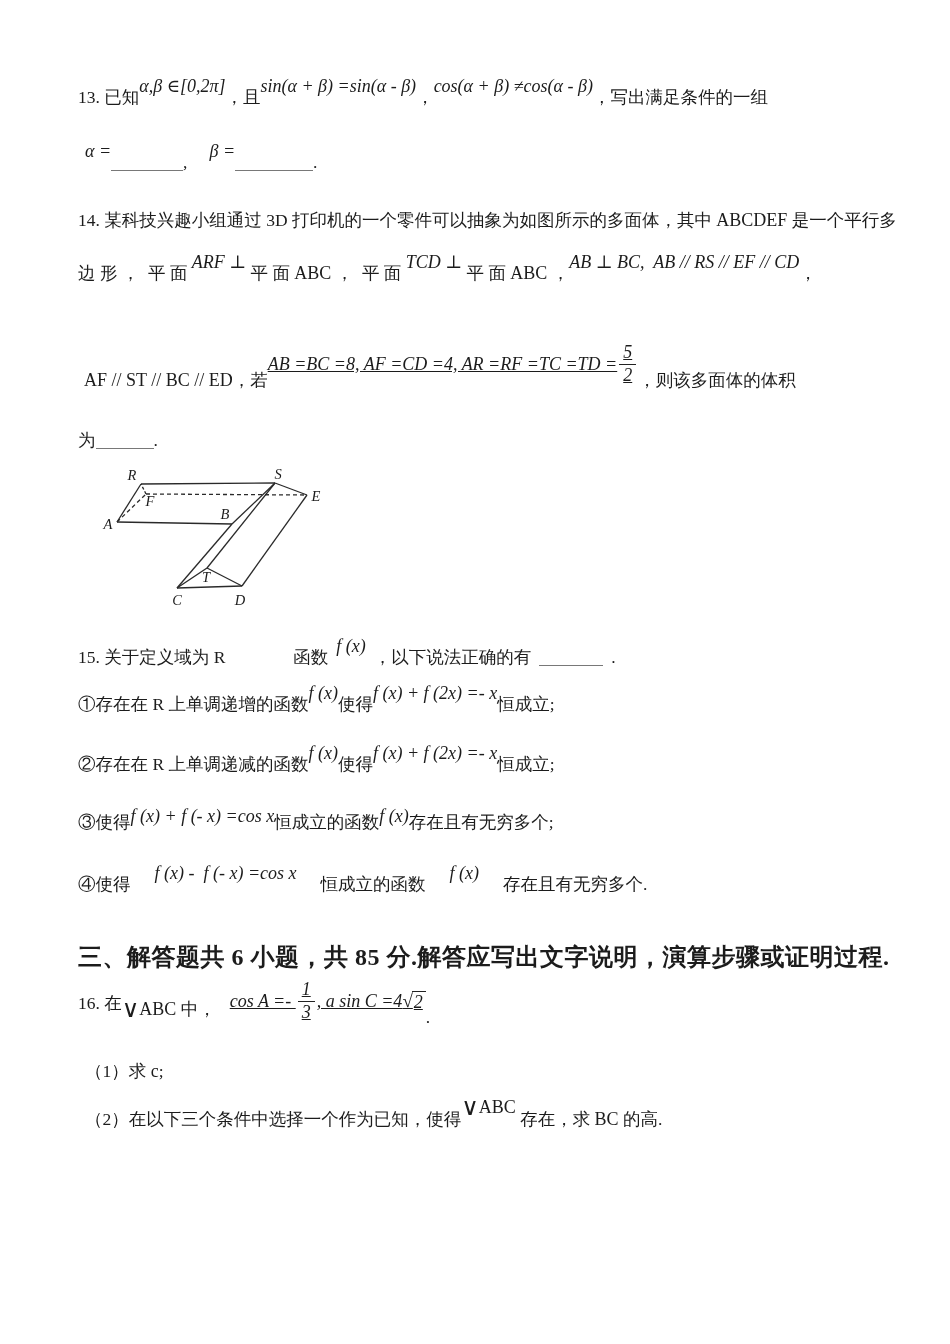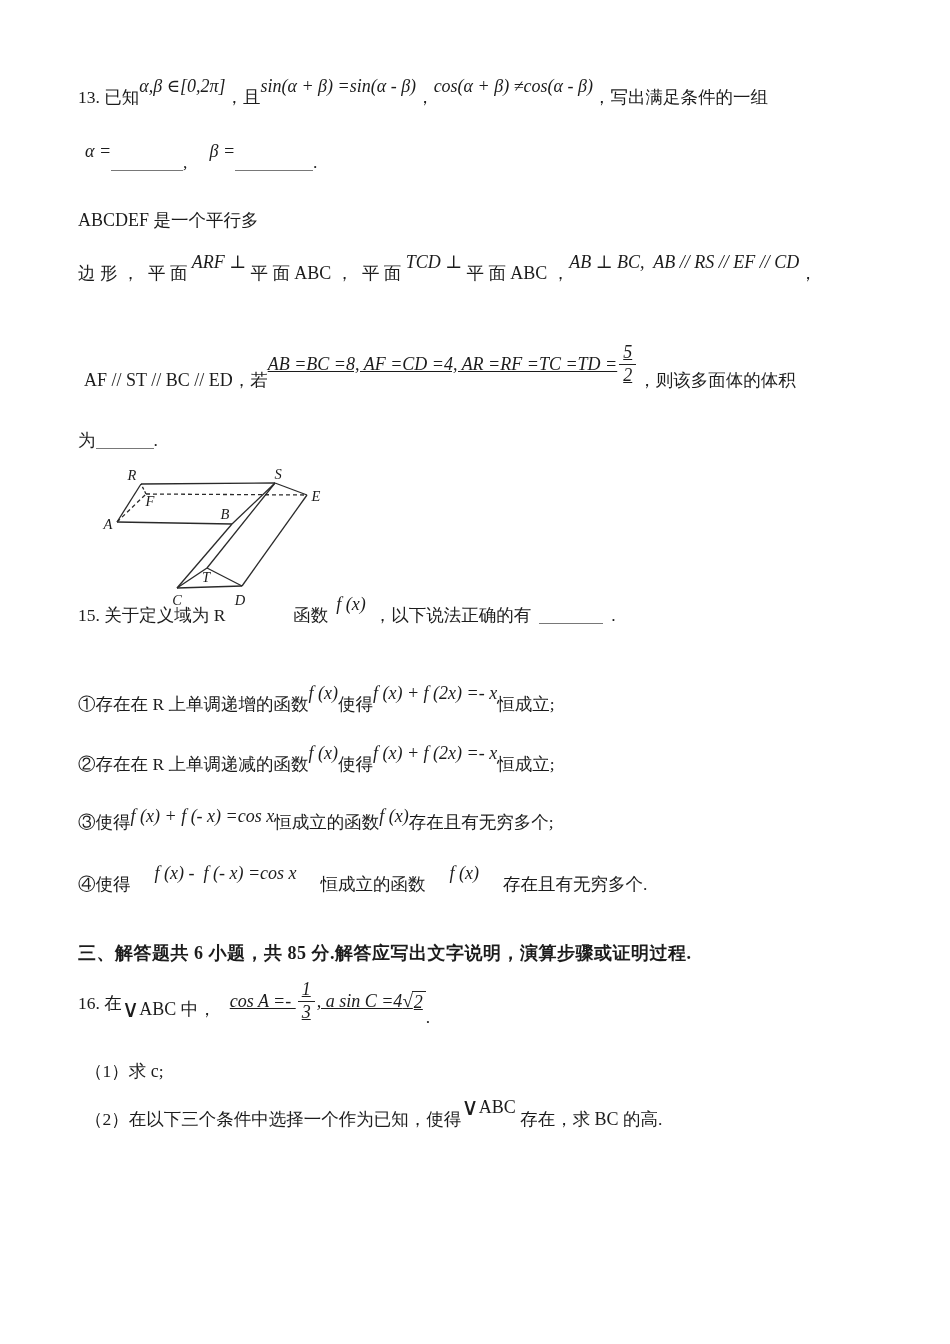--- a/index.html
+++ b/index.html
@@ -22,21 +22,21 @@
   .fm-frac { display:inline-flex; align-items:center; margin-bottom:6px; font-style:italic; font-size:18px; line-height:1.15;text-decoration:underline; }
   .frac { display:inline-flex; flex-direction:column; align-items:center; line-height:1.1; font-size:18px; margin:0 2px; }
   .frac .num { padding:0 4px 1px; border-bottom:1.4px solid #222; }
   .frac .den { padding-top:1px; }
   .rad { display:inline-flex; align-items:flex-start; }
   .rad .rad-sym { font-style:normal; font-size:19px; line-height:1; }
   .rad .rad-body { border-top:1.5px solid #222; margin-left:-1px; padding:1px 3px 0 2px; line-height:1.05; }
   .blank { display:inline-block; border-bottom:1.3px solid #787878; margin-bottom:3px; }
   .gap { display:inline-block; }
   .tri { font-family:"DejaVu Sans","Liberation Sans",sans-serif; font-style:normal; font-size:24px; line-height:1; }
-  .heading { font-weight:bold; font-size:18px; letter-spacing:0.5px; }
+  .heading { font-weight:bold; font-size:24px; letter-spacing:0.5px; }
   .footer {
     position:absolute; left:0; top:1220px; width:950px; text-align:center;
     font-size:15.5px; color:#222;
   }
   .stray-dot {
     position:absolute; left:187px; top:1227px; width:3px; height:3px;
     background:#9a9a9a; border-radius:50%;
   }
   svg text {
     font-family:"Liberation Serif","DejaVu Serif",serif;
@@ -62,20 +62,21 @@
     <span class="fm">α =</span>
     <span class="blank" style="width:72px;"></span>
     <span class="cn">,</span>
     <span class="gap" style="width:22px;"></span>
     <span class="fm">β =</span>
     <span class="blank" style="width:78px;"></span>
     <span class="cn">.</span>
   </div>
 
   <div class="line" style="top:209px; left:78px;">
+    <span class="cn">14. 某科技兴趣小组通过 3D 打印机的一个零件可以抽象为如图所示的多面体，其中 </span>
     <span class="fm-inline">ABCDEF</span>
     <span class="cn"> 是一个平行多</span>
   </div>
 
   <div class="line" style="top:252px; left:78px;justify-content:space-between;">
     <span class="cn">边 形 ，  平 面 </span>
     <span class="fm">ARF ⊥</span>
     <span class="cn"> 平 面 </span>
     <span class="fm-inline">ABC</span>
     <span class="cn"> ，  平 面 </span>
@@ -127,21 +128,21 @@
     <text x="186" y="21" text-anchor="middle">S</text>
     <text x="224" y="43" text-anchor="middle">E</text>
     <text x="58" y="48" text-anchor="middle">F</text>
     <text x="16" y="71" text-anchor="middle">A</text>
     <text x="133" y="61" text-anchor="middle">B</text>
     <text x="114" y="124" text-anchor="middle">T</text>
     <text x="85" y="147" text-anchor="middle">C</text>
     <text x="148" y="147" text-anchor="middle">D</text>
   </svg>
 
-  <div class="line" style="top:594px; left:78px;gap:8px;">
+  <div class="line" style="top:636px; left:78px;gap:8px;">
     <span class="cn">15. 关于定义域为 R</span>
     <span class="gap" style="width:52px;"></span>
     <span class="cn">函数</span>
     <span class="fm">f (x)</span>
     <span class="cn">，以下说法正确的有</span>
     <span class="blank" style="width:64px;"></span>
     <span class="cn">.</span>
   </div>
 
   <div class="line" style="top:683px; left:78px;">

